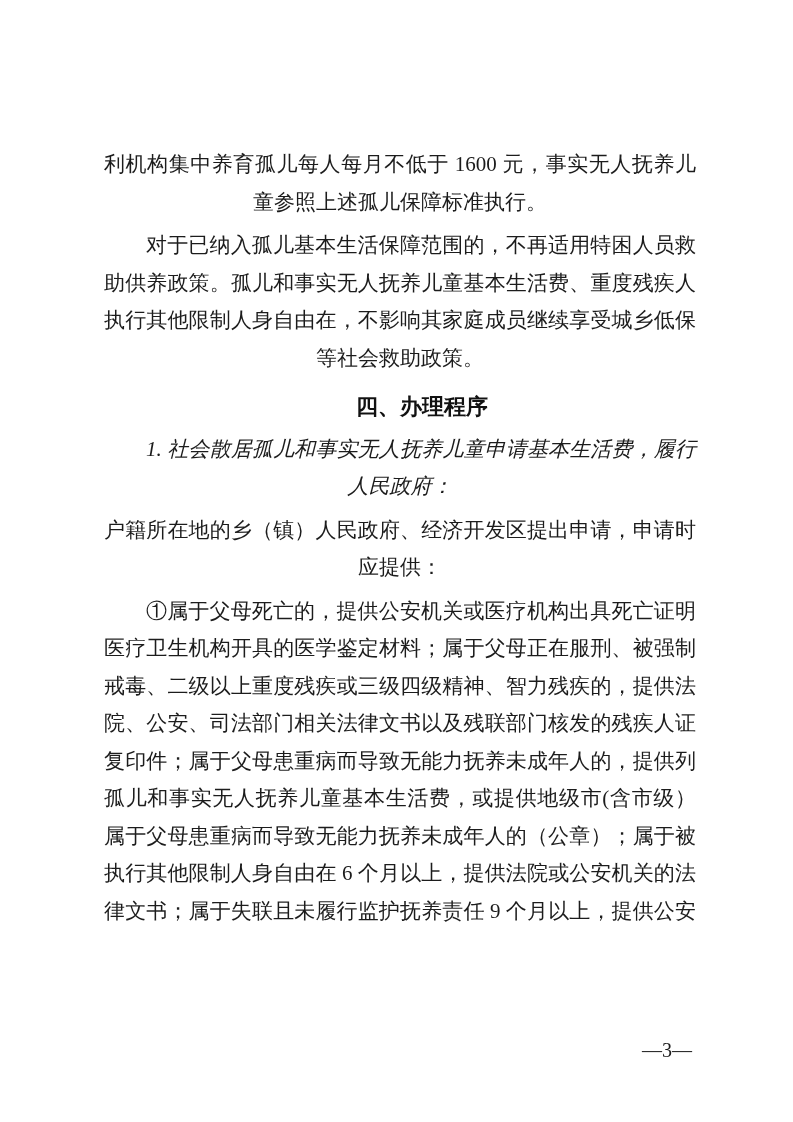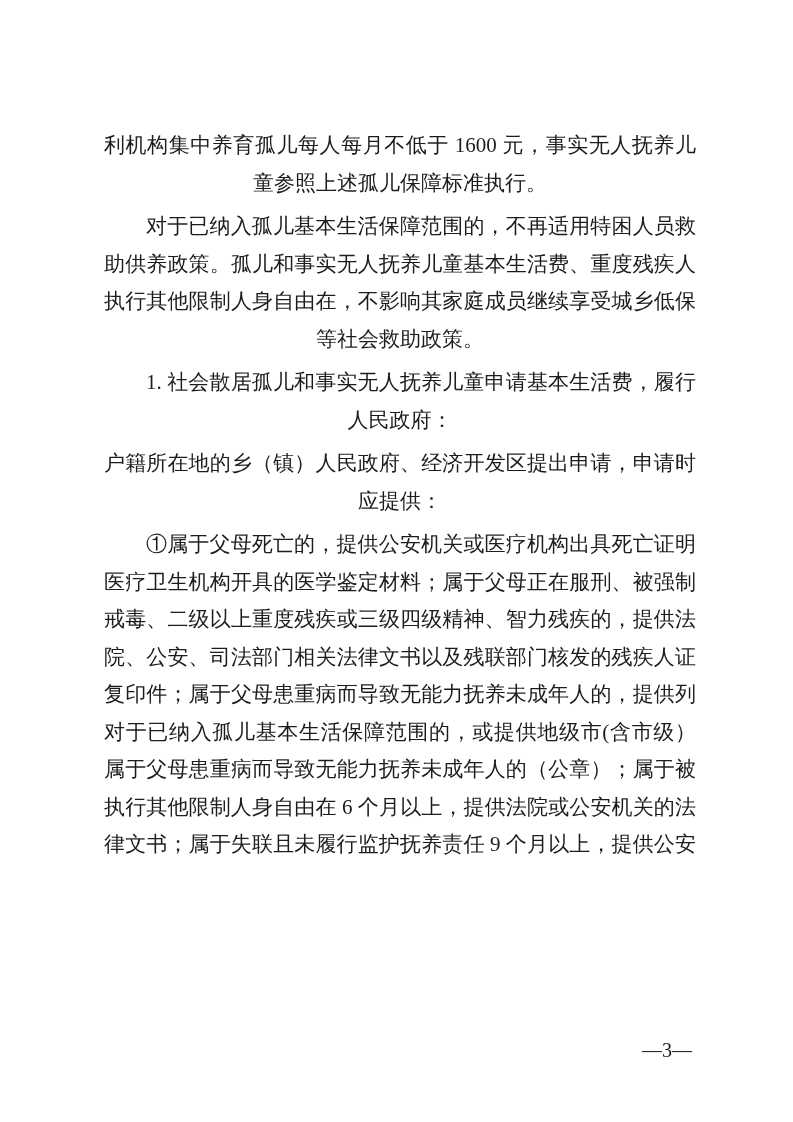--- a/index.html
+++ b/index.html
@@ -12,21 +12,21 @@
     width: 793px;
     height: 1122px;
     background: #ffffff;
     overflow: hidden;
     font-family: "Liberation Serif", "DejaVu Serif", serif;
     color: #1c1c1c;
   }
   .doc-body {
     position: absolute;
     left: 104px;
-    top: 127px;
+    top: 146px;
     width: 592px;
   }
   .para {
     margin: 0;
     padding: 0;
   }
   .para + .para {
     margin-top: 6px;
   }
   .para.heading {
@@ -76,34 +76,37 @@
       <div class="para body">
         <div class="line justify">利机构集中养育孤儿每人每月不低于 1600 元，事实无人抚养儿</div>
         <div class="line">童参照上述孤儿保障标准执行。</div>
       </div>
       <div class="para body">
         <div class="line justify indent">对于已纳入孤儿基本生活保障范围的，不再适用特困人员救</div>
         <div class="line justify">助供养政策。孤儿和事实无人抚养儿童基本生活费、重度残疾人</div>
         <div class="line justify">执行其他限制人身自由在，不影响其家庭成员继续享受城乡低保</div>
         <div class="line">等社会救助政策。</div>
       </div>
+      <div class="para heading">
+        <div class="line indent">四、办理程序</div>
+      </div>
       <div class="para body">
         <div class="line justify indent">1. 社会散居孤儿和事实无人抚养儿童申请基本生活费，履行</div>
         <div class="line">人民政府：</div>
       </div>
       <div class="para body">
         <div class="line justify">户籍所在地的乡（镇）人民政府、经济开发区提出申请，申请时</div>
         <div class="line">应提供：</div>
       </div>
       <div class="para body">
         <div class="line justify indent">①属于父母死亡的，提供公安机关或医疗机构出具死亡证明</div>
         <div class="line justify">医疗卫生机构开具的医学鉴定材料；属于父母正在服刑、被强制</div>
         <div class="line justify">戒毒、二级以上重度残疾或三级四级精神、智力残疾的，提供法</div>
         <div class="line justify">院、公安、司法部门相关法律文书以及残联部门核发的残疾人证</div>
         <div class="line justify">复印件；属于父母患重病而导致无能力抚养未成年人的，提供列</div>
-        <div class="line justify">对于已纳入孤儿基本生活保障范围的，或提供地级市(含市级）</div>
+        <div class="line justify">孤儿和事实无人抚养儿童基本生活费，或提供地级市(含市级）</div>
         <div class="line justify">属于父母患重病而导致无能力抚养未成年人的（公章）；属于被</div>
         <div class="line justify">执行其他限制人身自由在 6 个月以上，提供法院或公安机关的法</div>
         <div class="line justify">律文书；属于失联且未履行监护抚养责任 9 个月以上，提供公安</div>
       </div>
     </div>
   <div class="page-number">—3—</div>
 </div>
 
 </body></html>

